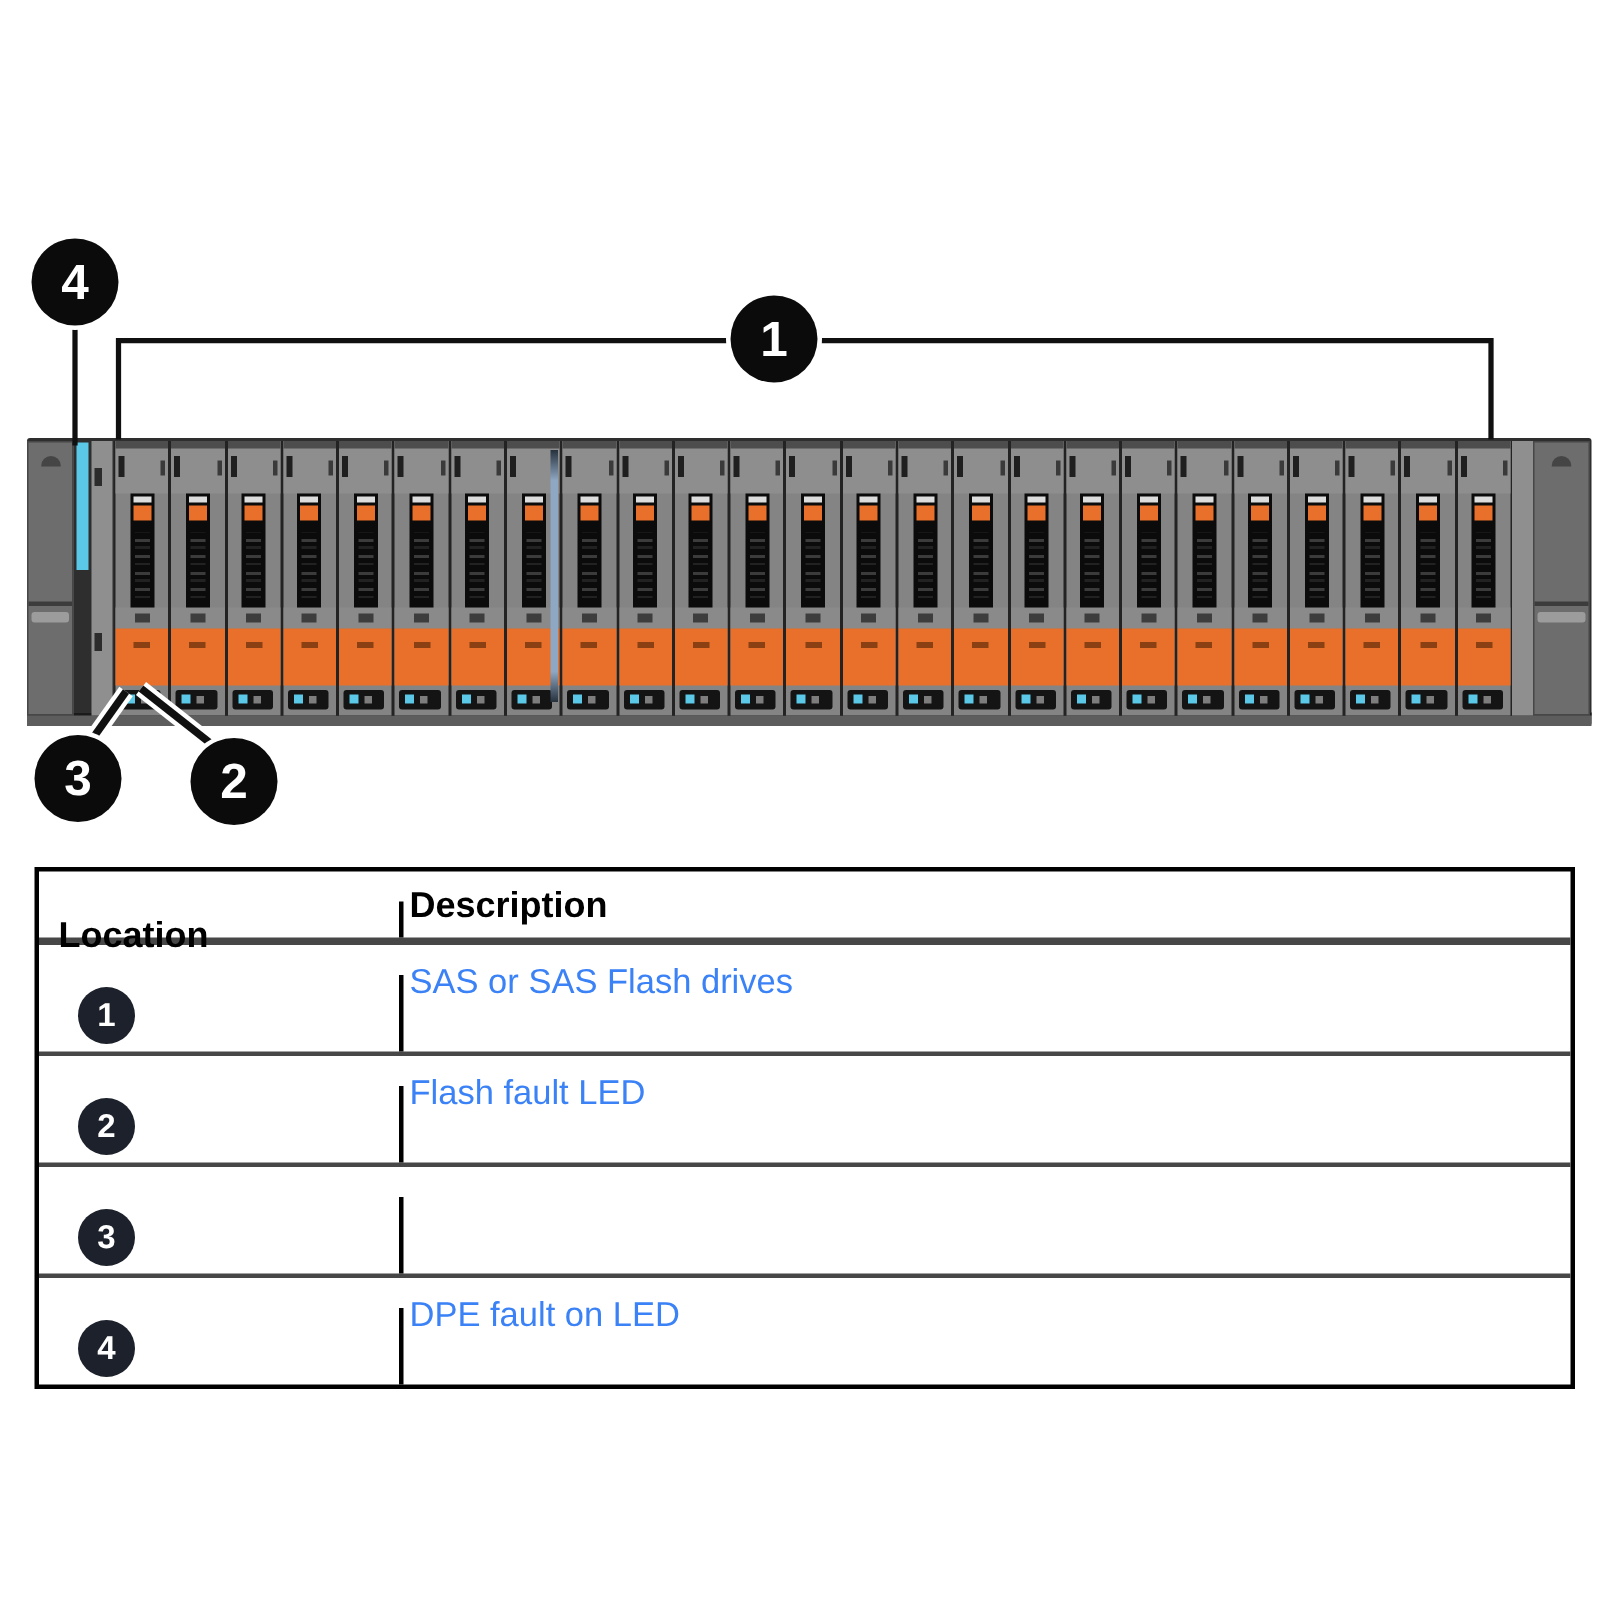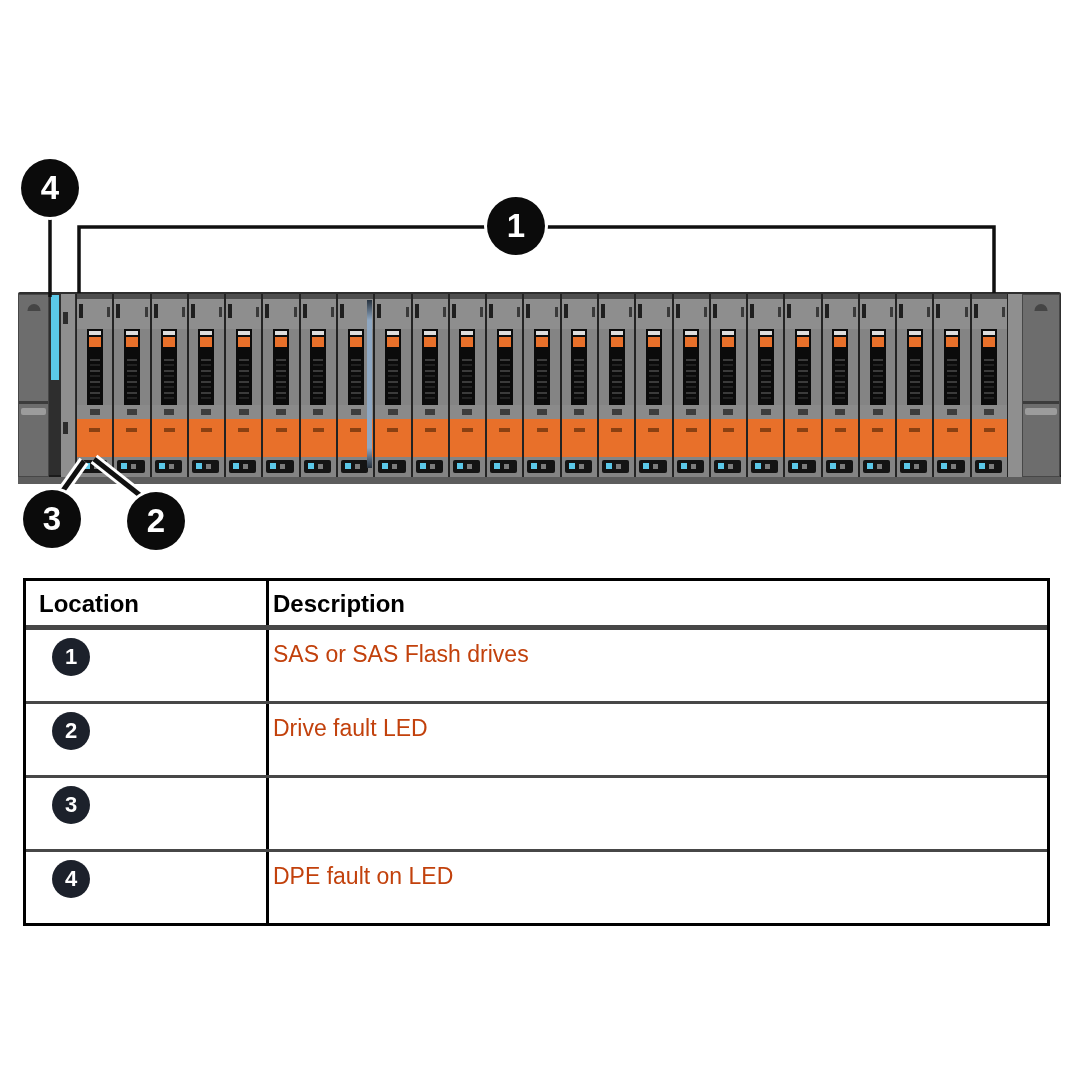--- a/index.html
+++ b/index.html
@@ -58,25 +58,25 @@
   #callout-2{left:127px;top:492px;}
   #callout-3{left:23px;top:490px;}
   #callout-4{left:21px;top:159px;}
 
   
   #legend{position:absolute;left:23px;top:578px;width:1027px;border:3px solid #000;
           background:#fff;box-sizing:border-box;}
   .t-header{display:flex;height:44px;border-bottom:5px solid #474747;}
   .t-header .t-cell{font-weight:bold;font-size:24px;color:#000;padding-top:9px;}
   .t-cell{box-sizing:border-box;}
-  .t-cell.loc{width:243px;border-right:3px solid #000;padding-left:13px;}
+  .t-cell.loc{width:243px;border-right:3px solid #000;padding-left:13px;margin-top:20px;}
   .t-cell.desc{flex:1;padding-left:4px;}
   .t-row{display:flex;height:71px;border-bottom:3px solid #474747;}
   .t-row:last-child{border-bottom:none;}
-  .t-row .t-cell.desc{font-size:23px;color:#c2410c;padding-top:11px;}
+  .t-row .t-cell.desc{font-size:23px;color:#3b82f6;padding-top:11px;}
   .badge{width:38px;height:38px;border-radius:50%;background:#1c212b;color:#fff;
          font-weight:bold;font-size:22px;display:flex;align-items:center;
          justify-content:center;margin:8px 0 0 13px;}
 </style>
 </head>
 <body>
 
 <div id="stage">
 
   <div id="enclosure">
@@ -679,21 +679,21 @@
     <div class="t-row">
       <div class="t-cell loc">
         <div class="badge">1</div>
       </div>
       <div class="t-cell desc">SAS or SAS Flash drives</div>
     </div>
     <div class="t-row">
       <div class="t-cell loc">
         <div class="badge">2</div>
       </div>
-      <div class="t-cell desc">Drive fault LED</div>
+      <div class="t-cell desc">Flash fault LED</div>
     </div>
     <div class="t-row">
       <div class="t-cell loc">
         <div class="badge">3</div>
       </div>
     </div>
     <div class="t-row">
       <div class="t-cell loc">
         <div class="badge">4</div>
       </div>

